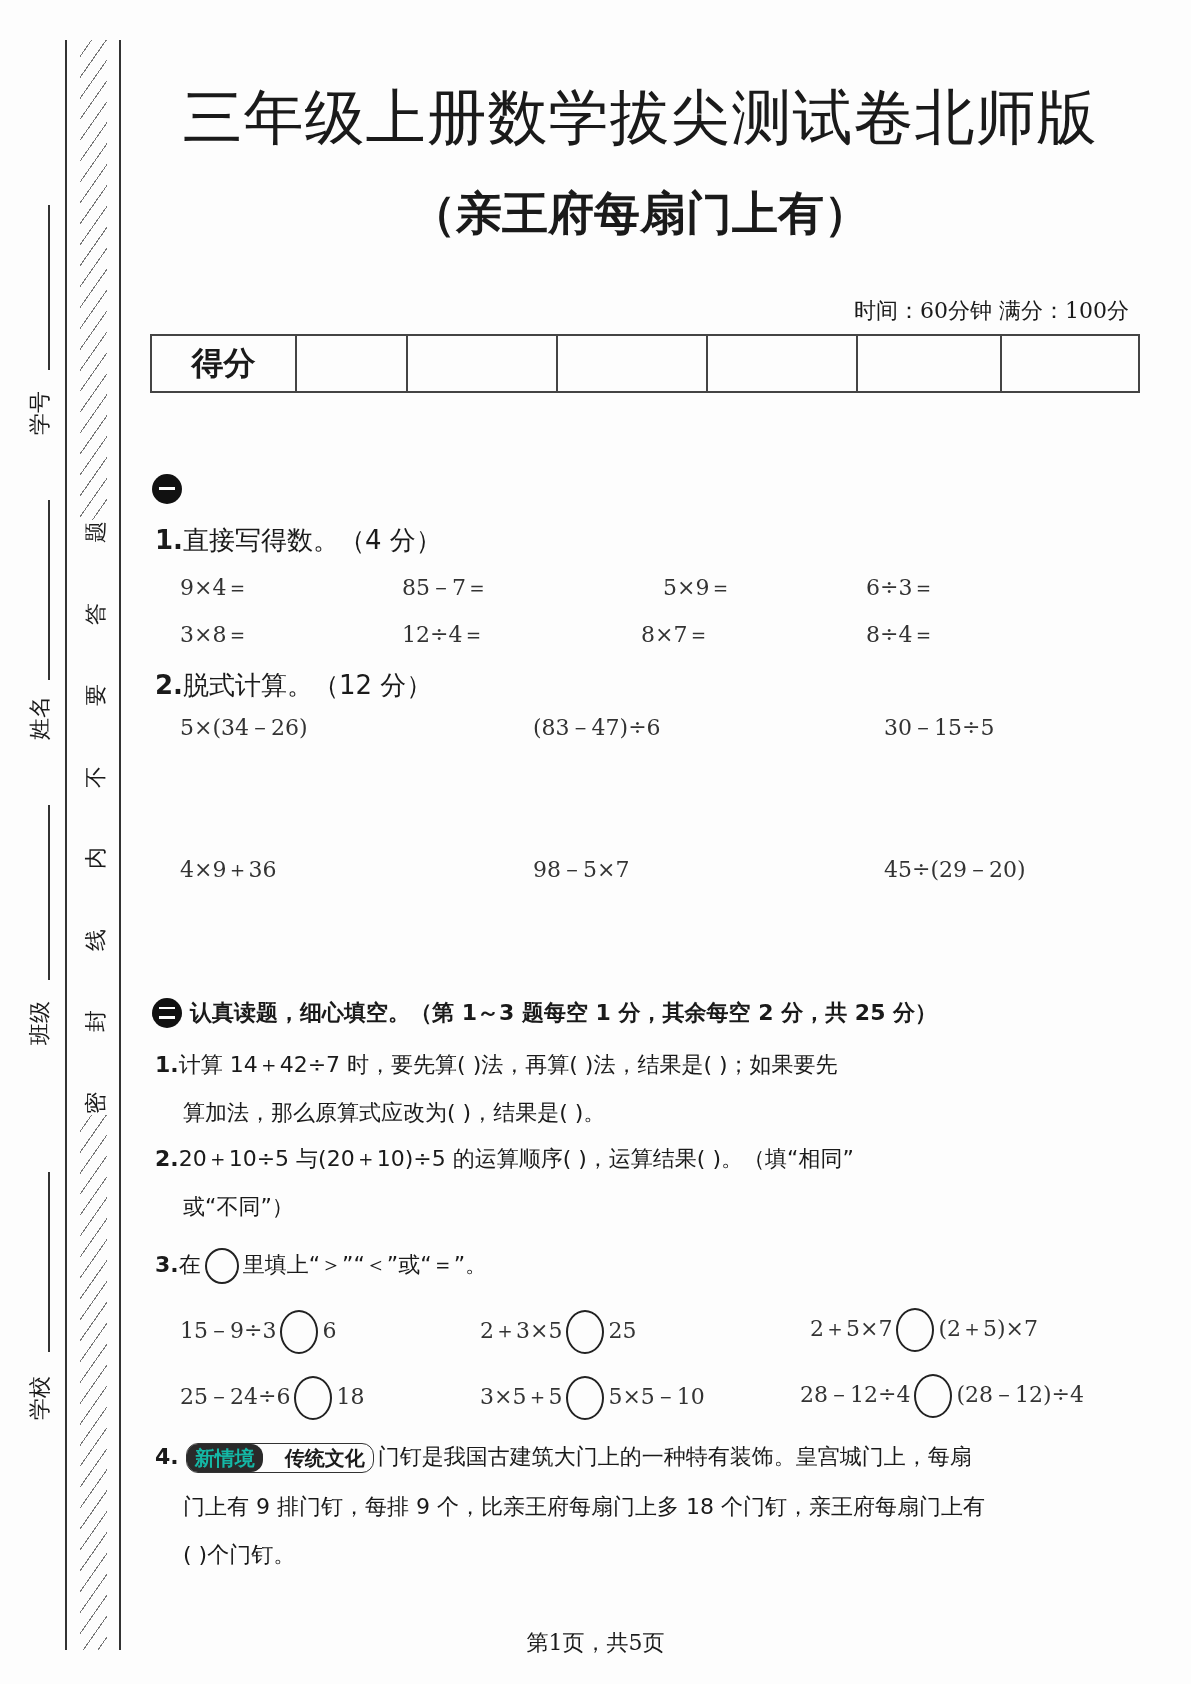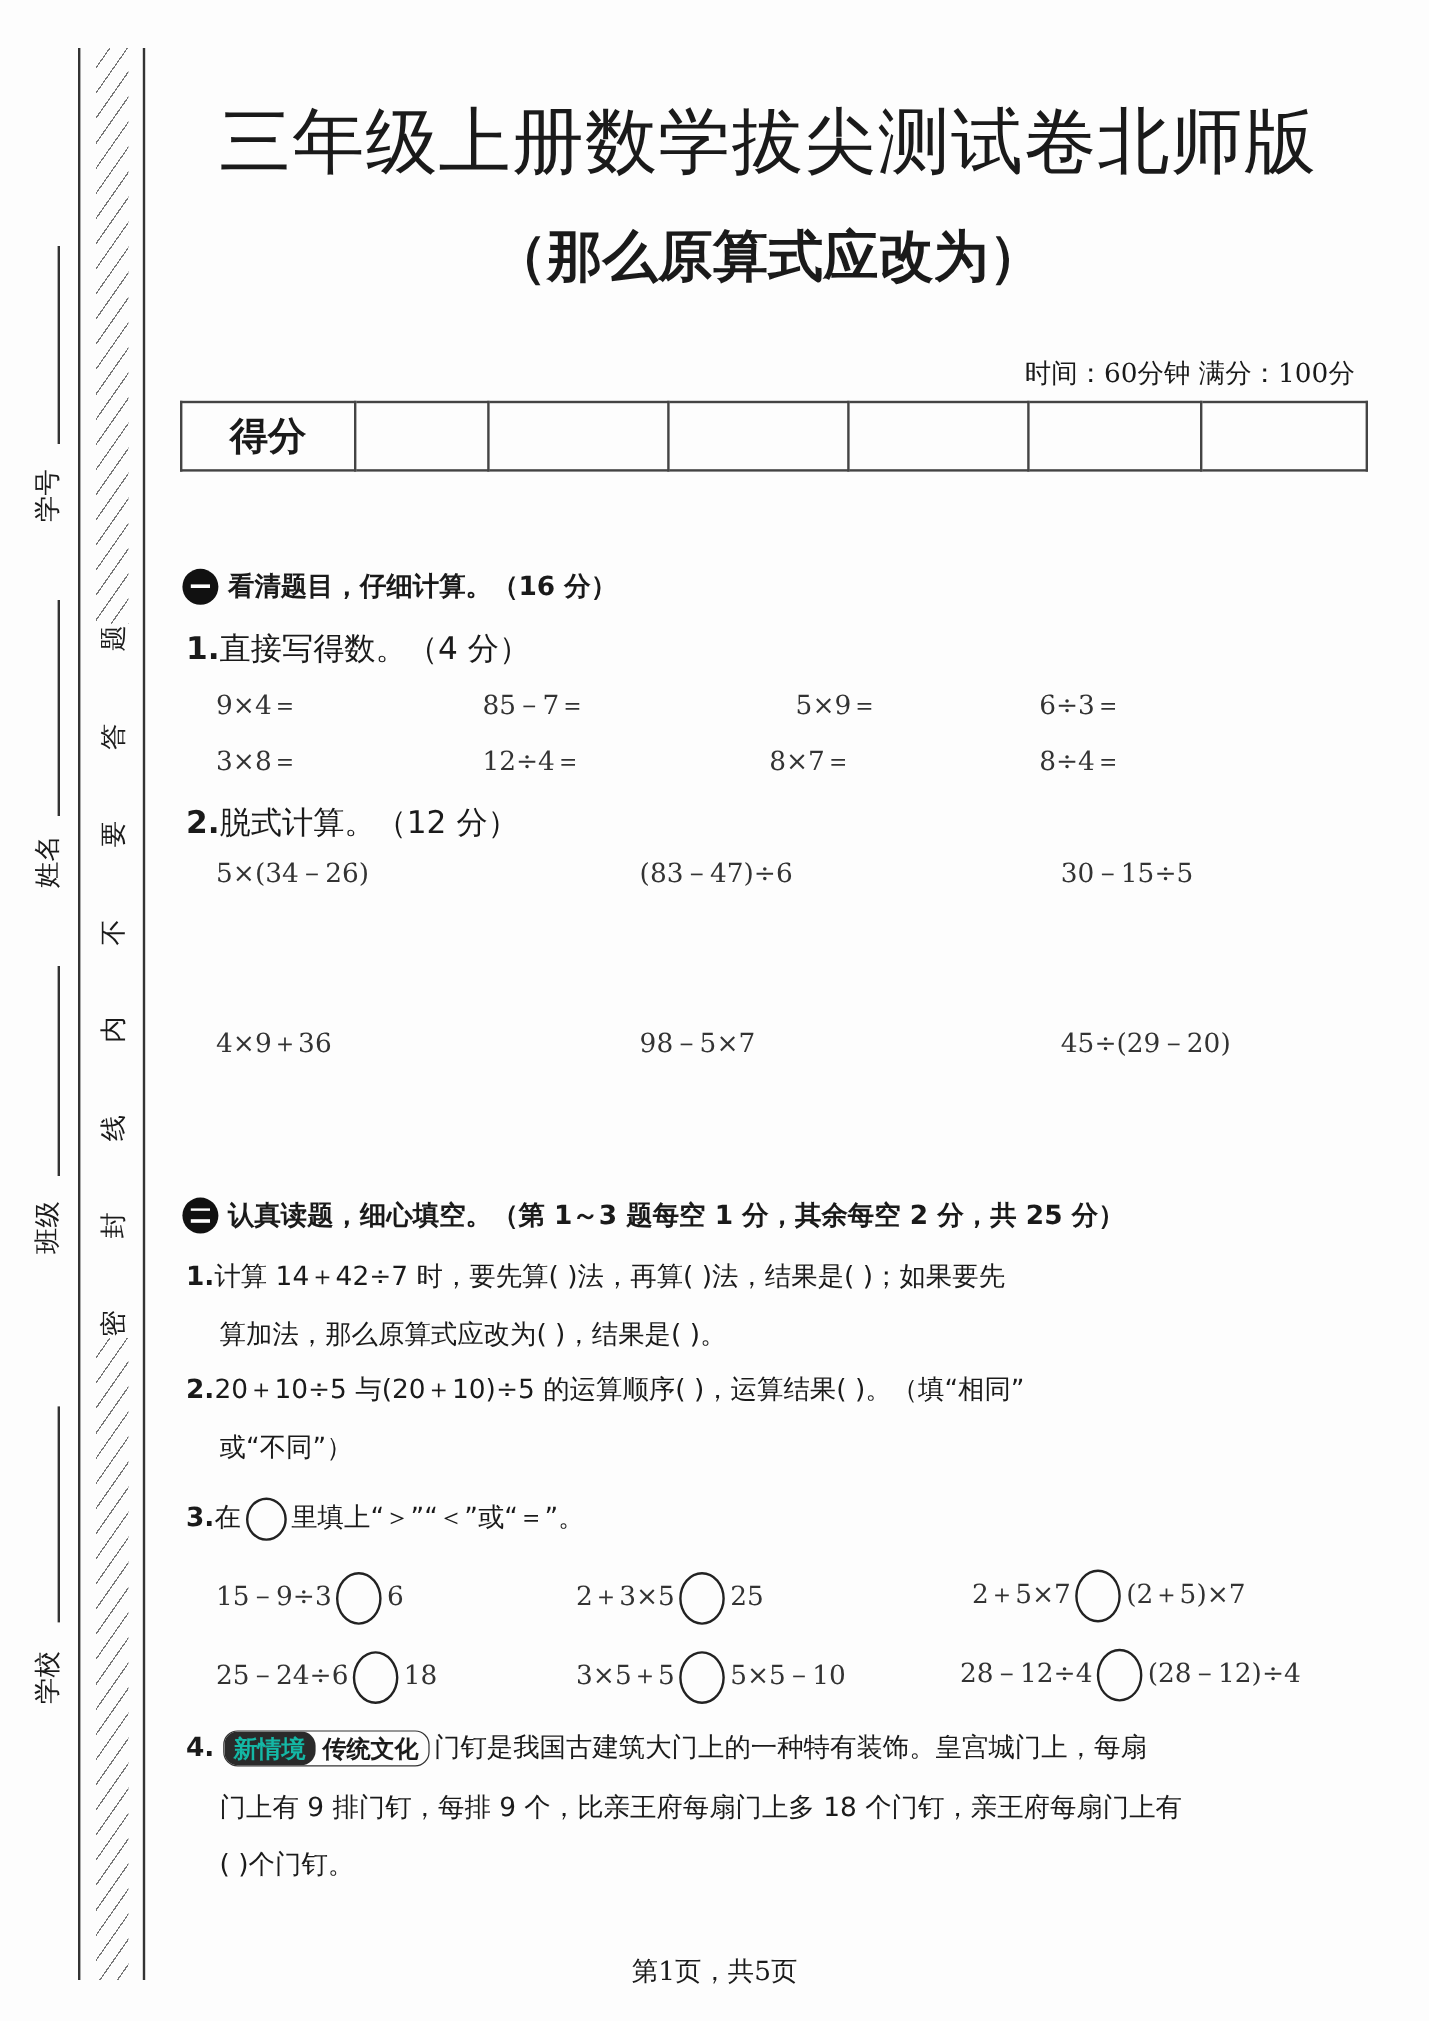--- a/index.html
+++ b/index.html
@@ -50,21 +50,21 @@
   .circle { display: inline-block; width: 38px; height: 44px; border: 2px solid #222; border-radius: 50%;
     vertical-align: middle; margin: 0 4px; }
   .circle.sm { width: 34px; height: 36px; }
 
   .line-text { position: absolute; left: 155px; font-size: 22px; line-height: 34px; font-family: "DejaVu Sans", "Liberation Sans", sans-serif; white-space: nowrap; }
   .indent { left: 183px; }
 
   .tag { display: inline-flex; align-items: center; border: 1.5px solid #333; border-radius: 12px; overflow: hidden;
     vertical-align: middle; margin-right: 4px; height: 30px; }
   .tag .dark { background: #2a2a2a; color: #14b8a6; padding: 0 8px; height: 100%; display: flex; align-items: center; font-weight: bold; font-size: 20px; border-radius: 0 12px 12px 0; }
-  .tag .light { padding: 0 8px 0 6px; font-weight: bold; font-size: 20px; }
+  .tag .light { padding: 0 8px 0 22px; font-weight: bold; font-size: 20px; }
 
   .footer { position: absolute; left: 0; width: 1191px; top: 1628px; text-align: center; font-size: 22px; font-family: "DejaVu Serif", serif; }
 </style>
 </head>
 <body>
 
 <div class="margin">
   <div class="m-line l1"></div>
   <div class="m-line l2"></div>
   <div class="hatch-top"></div>
@@ -87,21 +87,21 @@
   <div class="field-label" style="top:705px;">姓名</div>
 
   <div class="blank-line" style="top:805px;height:175px;"></div>
   <div class="field-label" style="top:1010px;">班级</div>
 
   <div class="blank-line" style="top:1172px;height:180px;"></div>
   <div class="field-label" style="top:1385px;">学校</div>
 </div>
 
 <h1 class="title">三年级上册数学拔尖测试卷北师版</h1>
-<h2 class="subtitle">（那么原算式应改为）</h2>
+<h2 class="subtitle">（亲王府每扇门上有）</h2>
 <div class="meta">时间：60分钟  满分：100分</div>
 
 <table class="score">
   <colgroup>
     <col style="width:140px">
       <col style="width:107px">
       <col style="width:145px">
       <col style="width:145px">
       <col style="width:145px">
       <col style="width:140px">
@@ -117,21 +117,20 @@
     <td></td>
     <td></td>
   </tr>
 </tbody>
   </table>
 
 <div class="sec-head" style="top:474px;">
   <span class="sec-icon">
       <span class="bar" style="top:13px;"></span>
     </span>
-  <span>看清题目，仔细计算。（16 分）</span>
 </div>
 
 <div class="q" style="top:523px;">
   <span class="qnum">1.</span><span>直接写得数。（4 分）</span>
 </div>
 <div class="expr" style="left:180px;top:573px;">9×4＝</div>
 <div class="expr" style="left:402px;top:573px;">85－7＝</div>
 <div class="expr" style="left:663px;top:573px;">5×9＝</div>
 <div class="expr" style="left:866px;top:573px;">6÷3＝</div>
 <div class="expr" style="left:180px;top:620px;">3×8＝</div>

